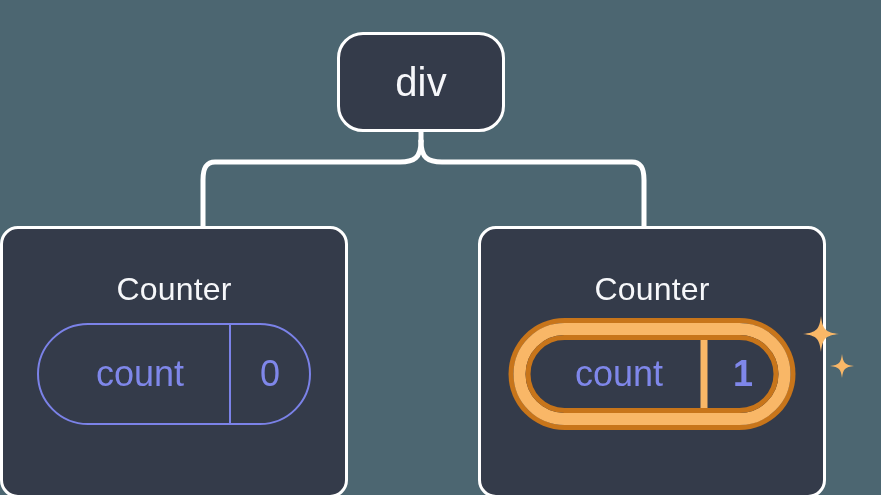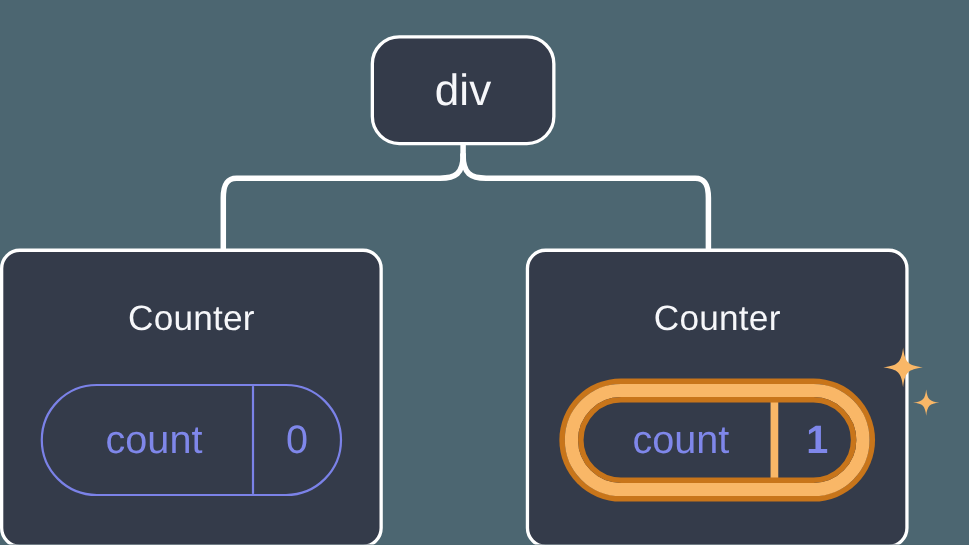--- a/index.html
+++ b/index.html
@@ -68,21 +68,21 @@
     line-height: 1;
     white-space: nowrap;
   }
   .node.root .node-title { font-size: 40px; }
 
   
   .pill-wrap {
     position: absolute;
     left: 50%;
     transform: translateX(-50%);
-    top: 120px;
+    top: 94px;
   }
   .pill {
     position: relative;
     box-sizing: border-box;
     display: flex;
     align-items: stretch;
     height: 102px;
     border-radius: 51px;
     background: transparent;
   }

